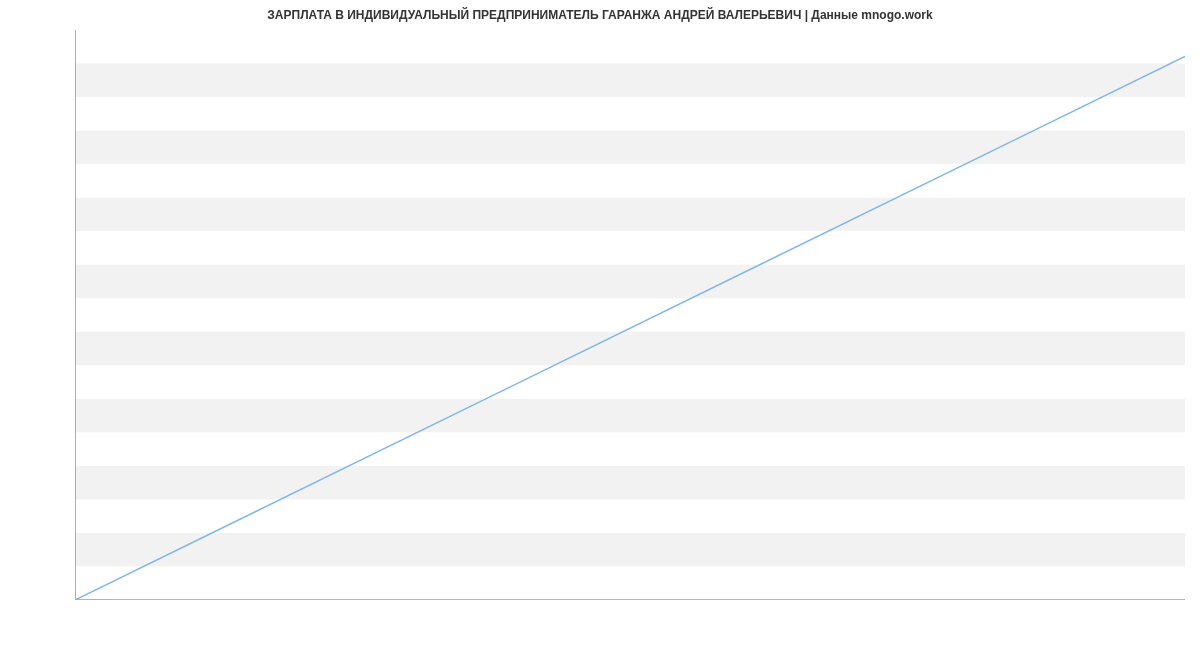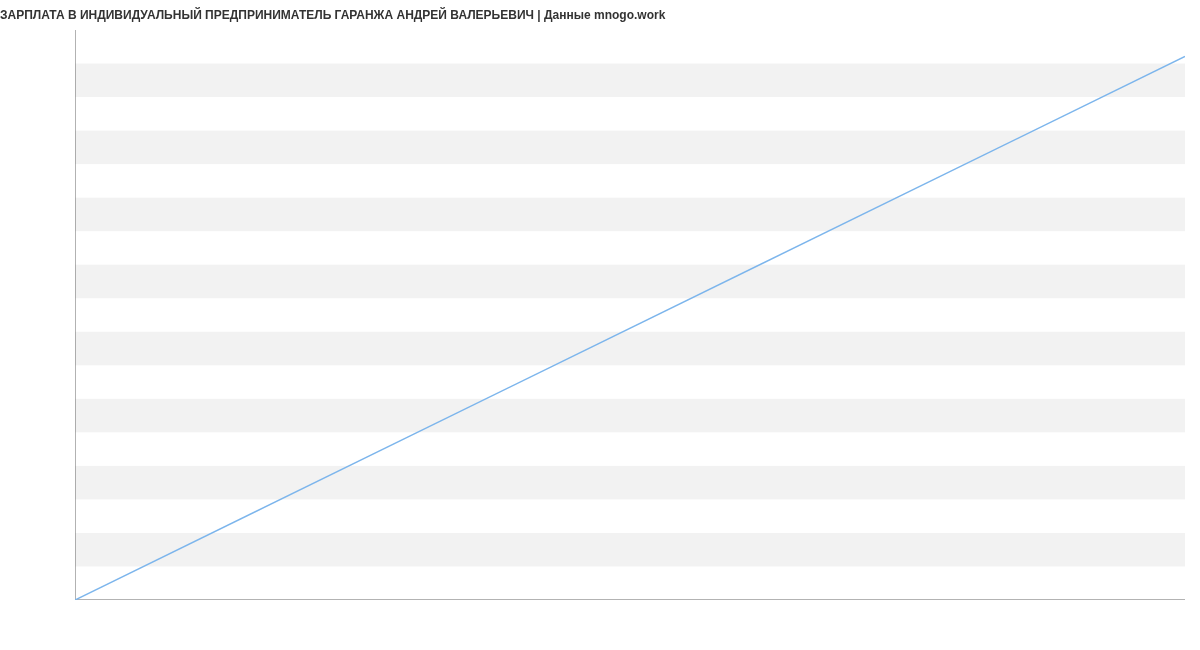--- a/index.html
+++ b/index.html
@@ -14,20 +14,21 @@
   .chart-wrap {
     position: relative;
     width: 1200px;
     height: 650px;
   }
   .title {
     position: absolute;
     top: 8px;
     left: 0;
     width: 1200px;
+    text-align: center;
     font-size: 12px;
     font-weight: bold;
     color: #333333;
   }
   .plot {
     position: absolute;
     left: 75px;
     top: 30px;
     width: 1110px;
     height: 570px;

